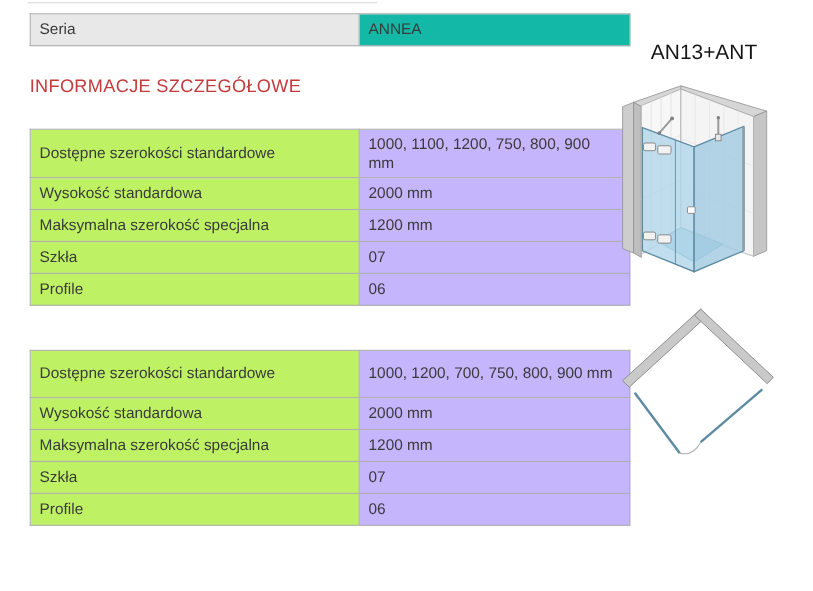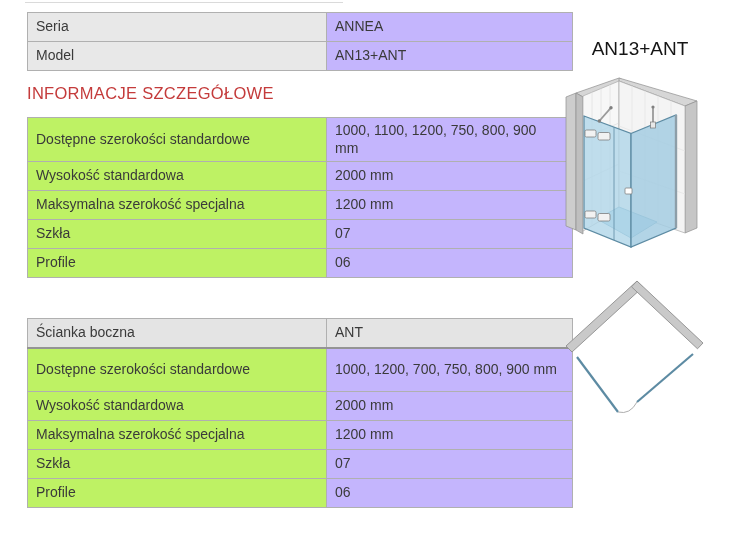--- a/index.html
+++ b/index.html
@@ -18,54 +18,50 @@
     border:1px solid #b0b0b0;
     padding:4px 12px 4px 8px;
     vertical-align:middle;height:20px;line-height:1.25;margin-left:36px;
   }
   .tbl{border:1px solid #9a9a9a;}
   .col-label{width:278px;}
   .col-value{width:225px;}
   
   .t-top{top:12px;}
   .t-top td.lbl{background:#e8e8e8;}
-  .t-top td.val{background:#c4b5fd;}
+  .t-top td.val{background:#14b8a6;}
   
   .t-spec1{top:117px;}
   .t-spec2{top:318px;}
   .t-spec tr.hdr td{background:#e4e4e4;border-bottom:2px solid #949494;}
   .t-spec td.lbl{background:#bef264;}
   .t-spec td.val{background:#c4b5fd;}
   .t-spec tr.tall td{height:34px;}
   .section-heading{
-    position:absolute;left:27px;top:84px;
+    position:absolute;left:27px;top:70px;
     font-size:16.5px;letter-spacing:0.3px;
     color:#c43b3b;white-space:nowrap;
   }
   .model-title{
     position:absolute;left:540px;top:38px;width:200px;
     text-align:center;font-size:19px;color:#151515;
   }
   .svg-iso{position:absolute;left:556px;top:76px;}
   .svg-topview{position:absolute;left:553px;top:268px;}
 </style>
 </head>
 <body>
 
 <div class="artifact-line"></div>
 
 <table class="tbl t-top">
   <tbody>
       <tr>
     <td class="lbl col-label">Seria</td>
     <td class="val col-value">ANNEA</td>
-  </tr>
-  <tr>
-    <td class="lbl col-label">Model</td>
-    <td class="val col-value">AN13+ANT</td>
   </tr>
 </tbody>
   </table>
 
 <div class="section-heading">INFORMACJE SZCZEGÓŁOWE</div>
 
 <table class="tbl t-spec t-spec1">
   <tbody>
   <tr class="tall">
     <td class="lbl col-label">Dostępne szerokości standardowe</td>
@@ -85,24 +81,20 @@
   </tr>
   <tr>
     <td class="lbl col-label">Profile</td>
     <td class="val col-value">06</td>
   </tr>
 </tbody>
   </table>
 
 <table class="tbl t-spec t-spec2">
   <tbody>
-      <tr class="hdr">
-    <td class="col-label">Ścianka boczna</td>
-    <td class="col-value">ANT</td>
-  </tr>
   <tr class="tall">
     <td class="lbl col-label">Dostępne szerokości standardowe</td>
     <td class="val col-value">1000, 1200, 700, 750, 800, 900 mm</td>
   </tr>
   <tr>
     <td class="lbl col-label">Wysokość standardowa</td>
     <td class="val col-value">2000 mm</td>
   </tr>
   <tr>
     <td class="lbl col-label">Maksymalna szerokość specjalna</td>

